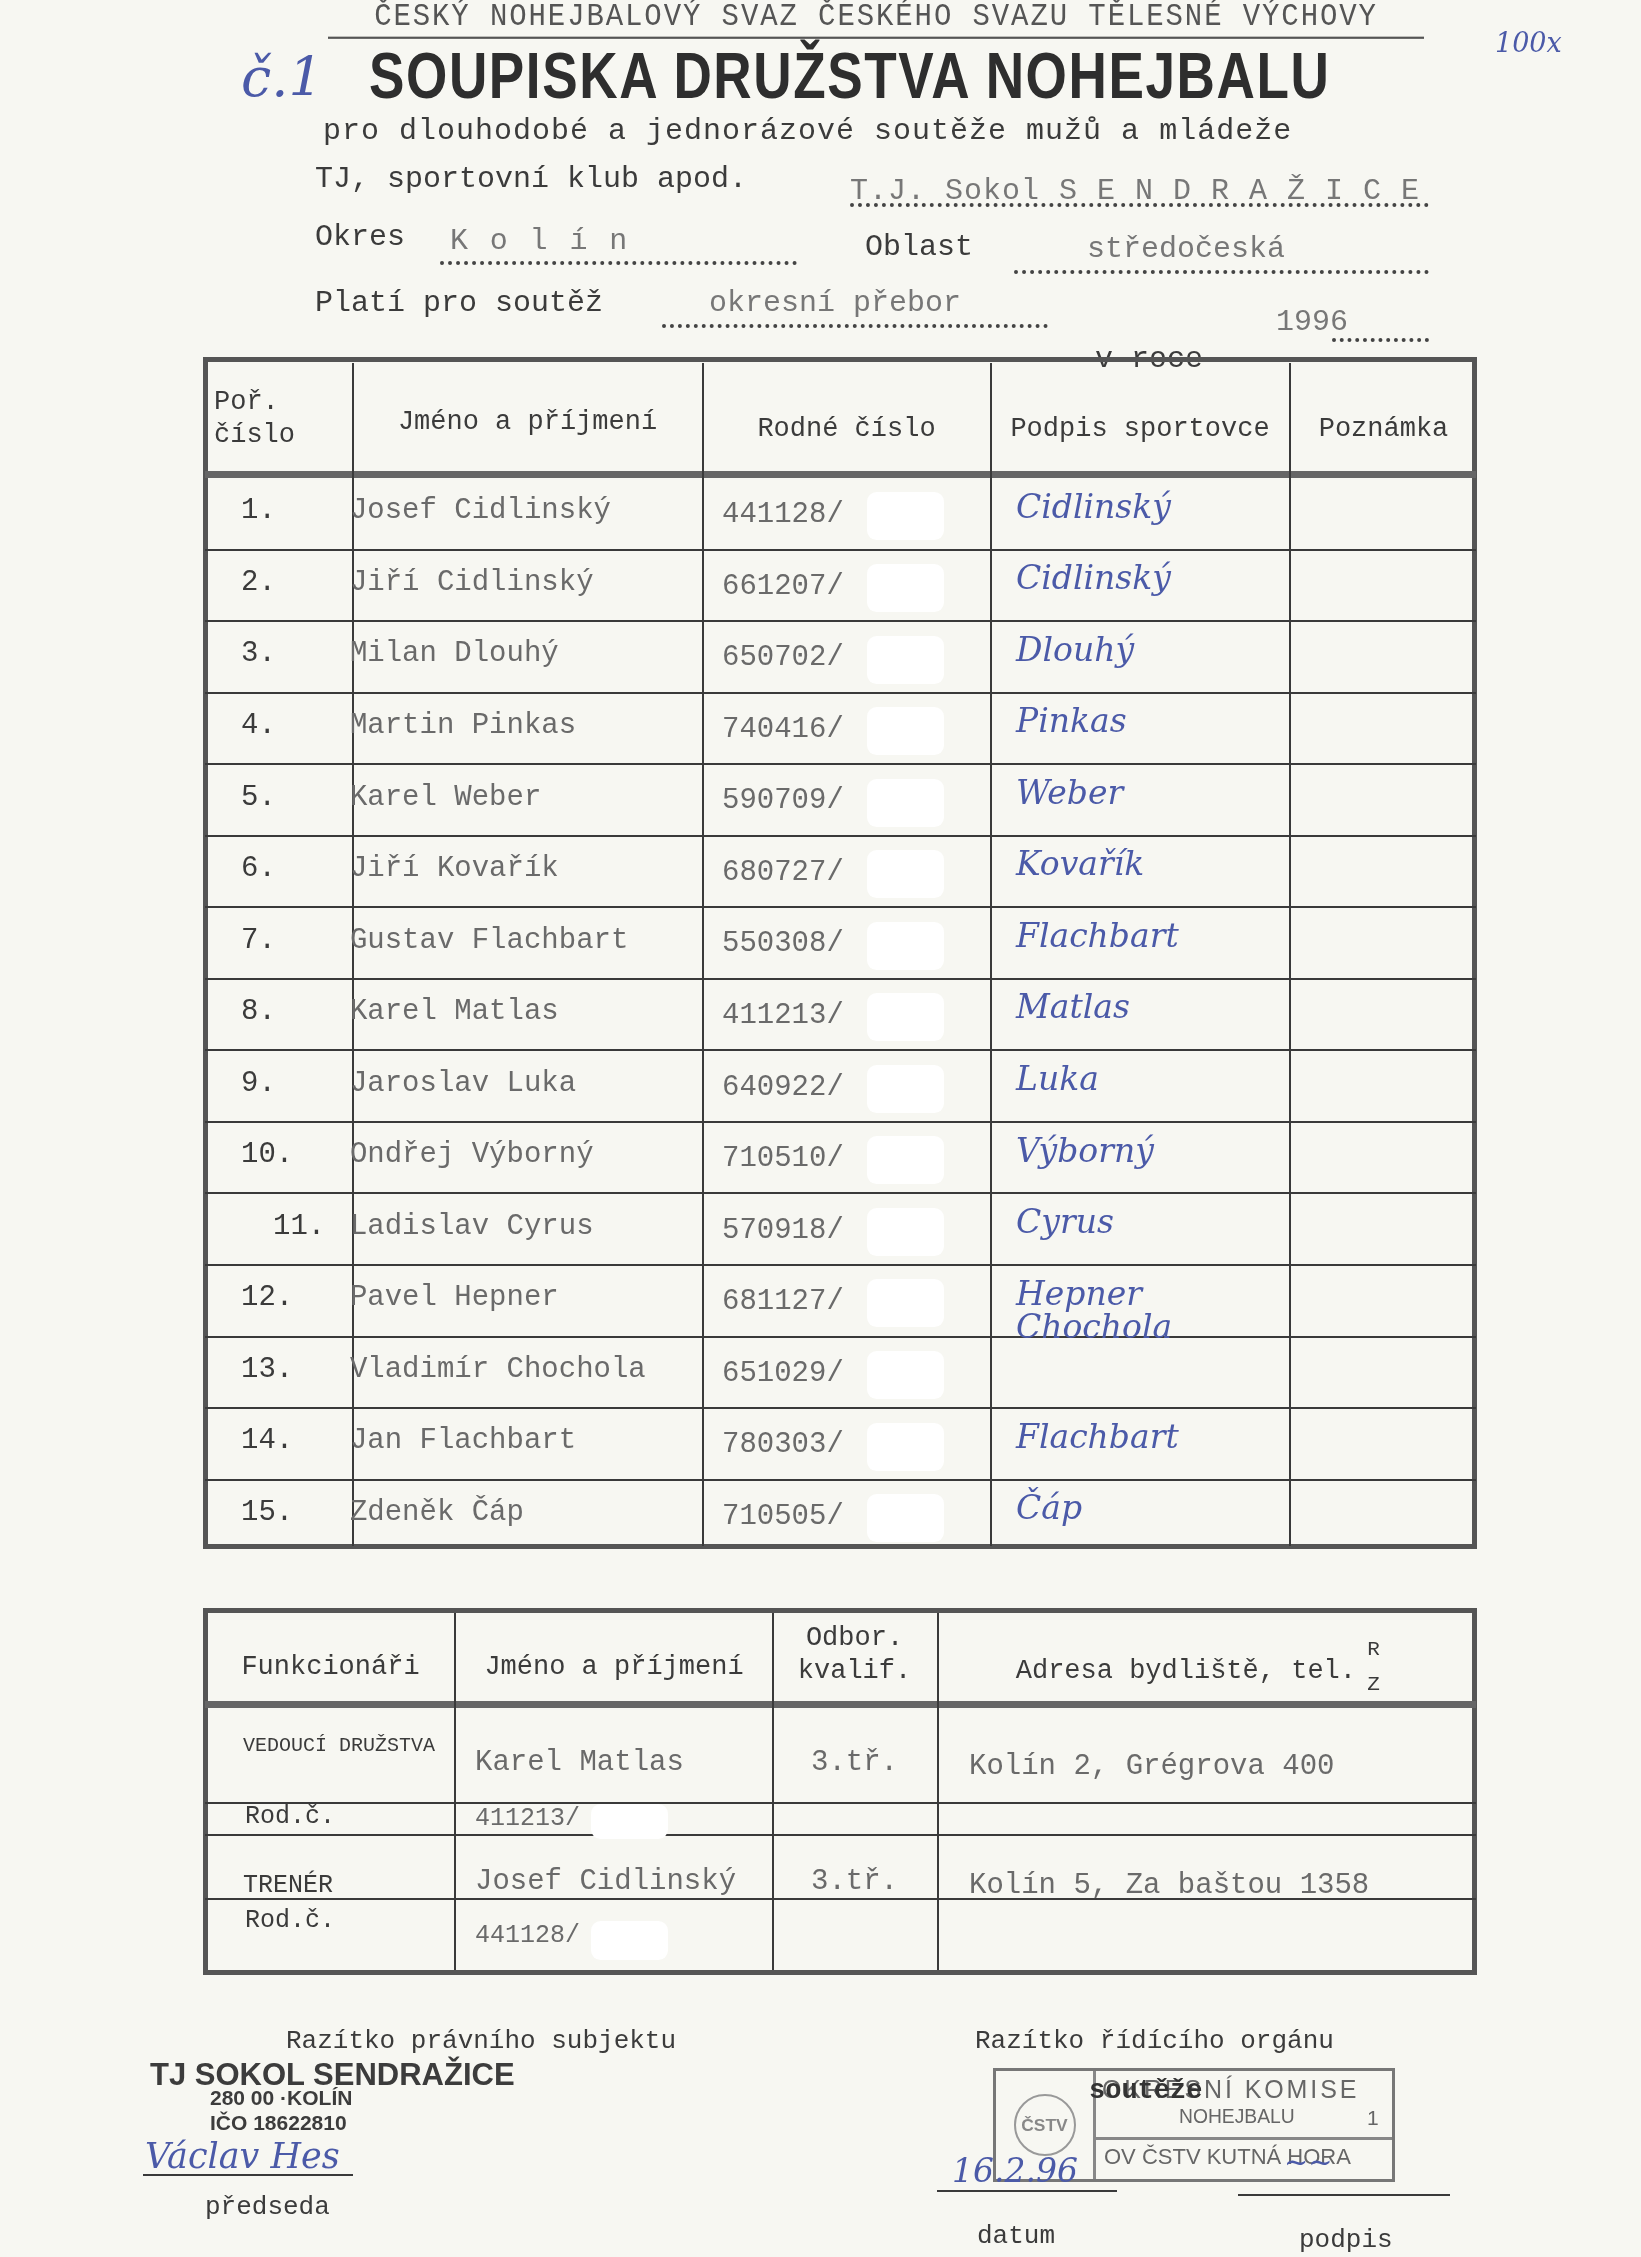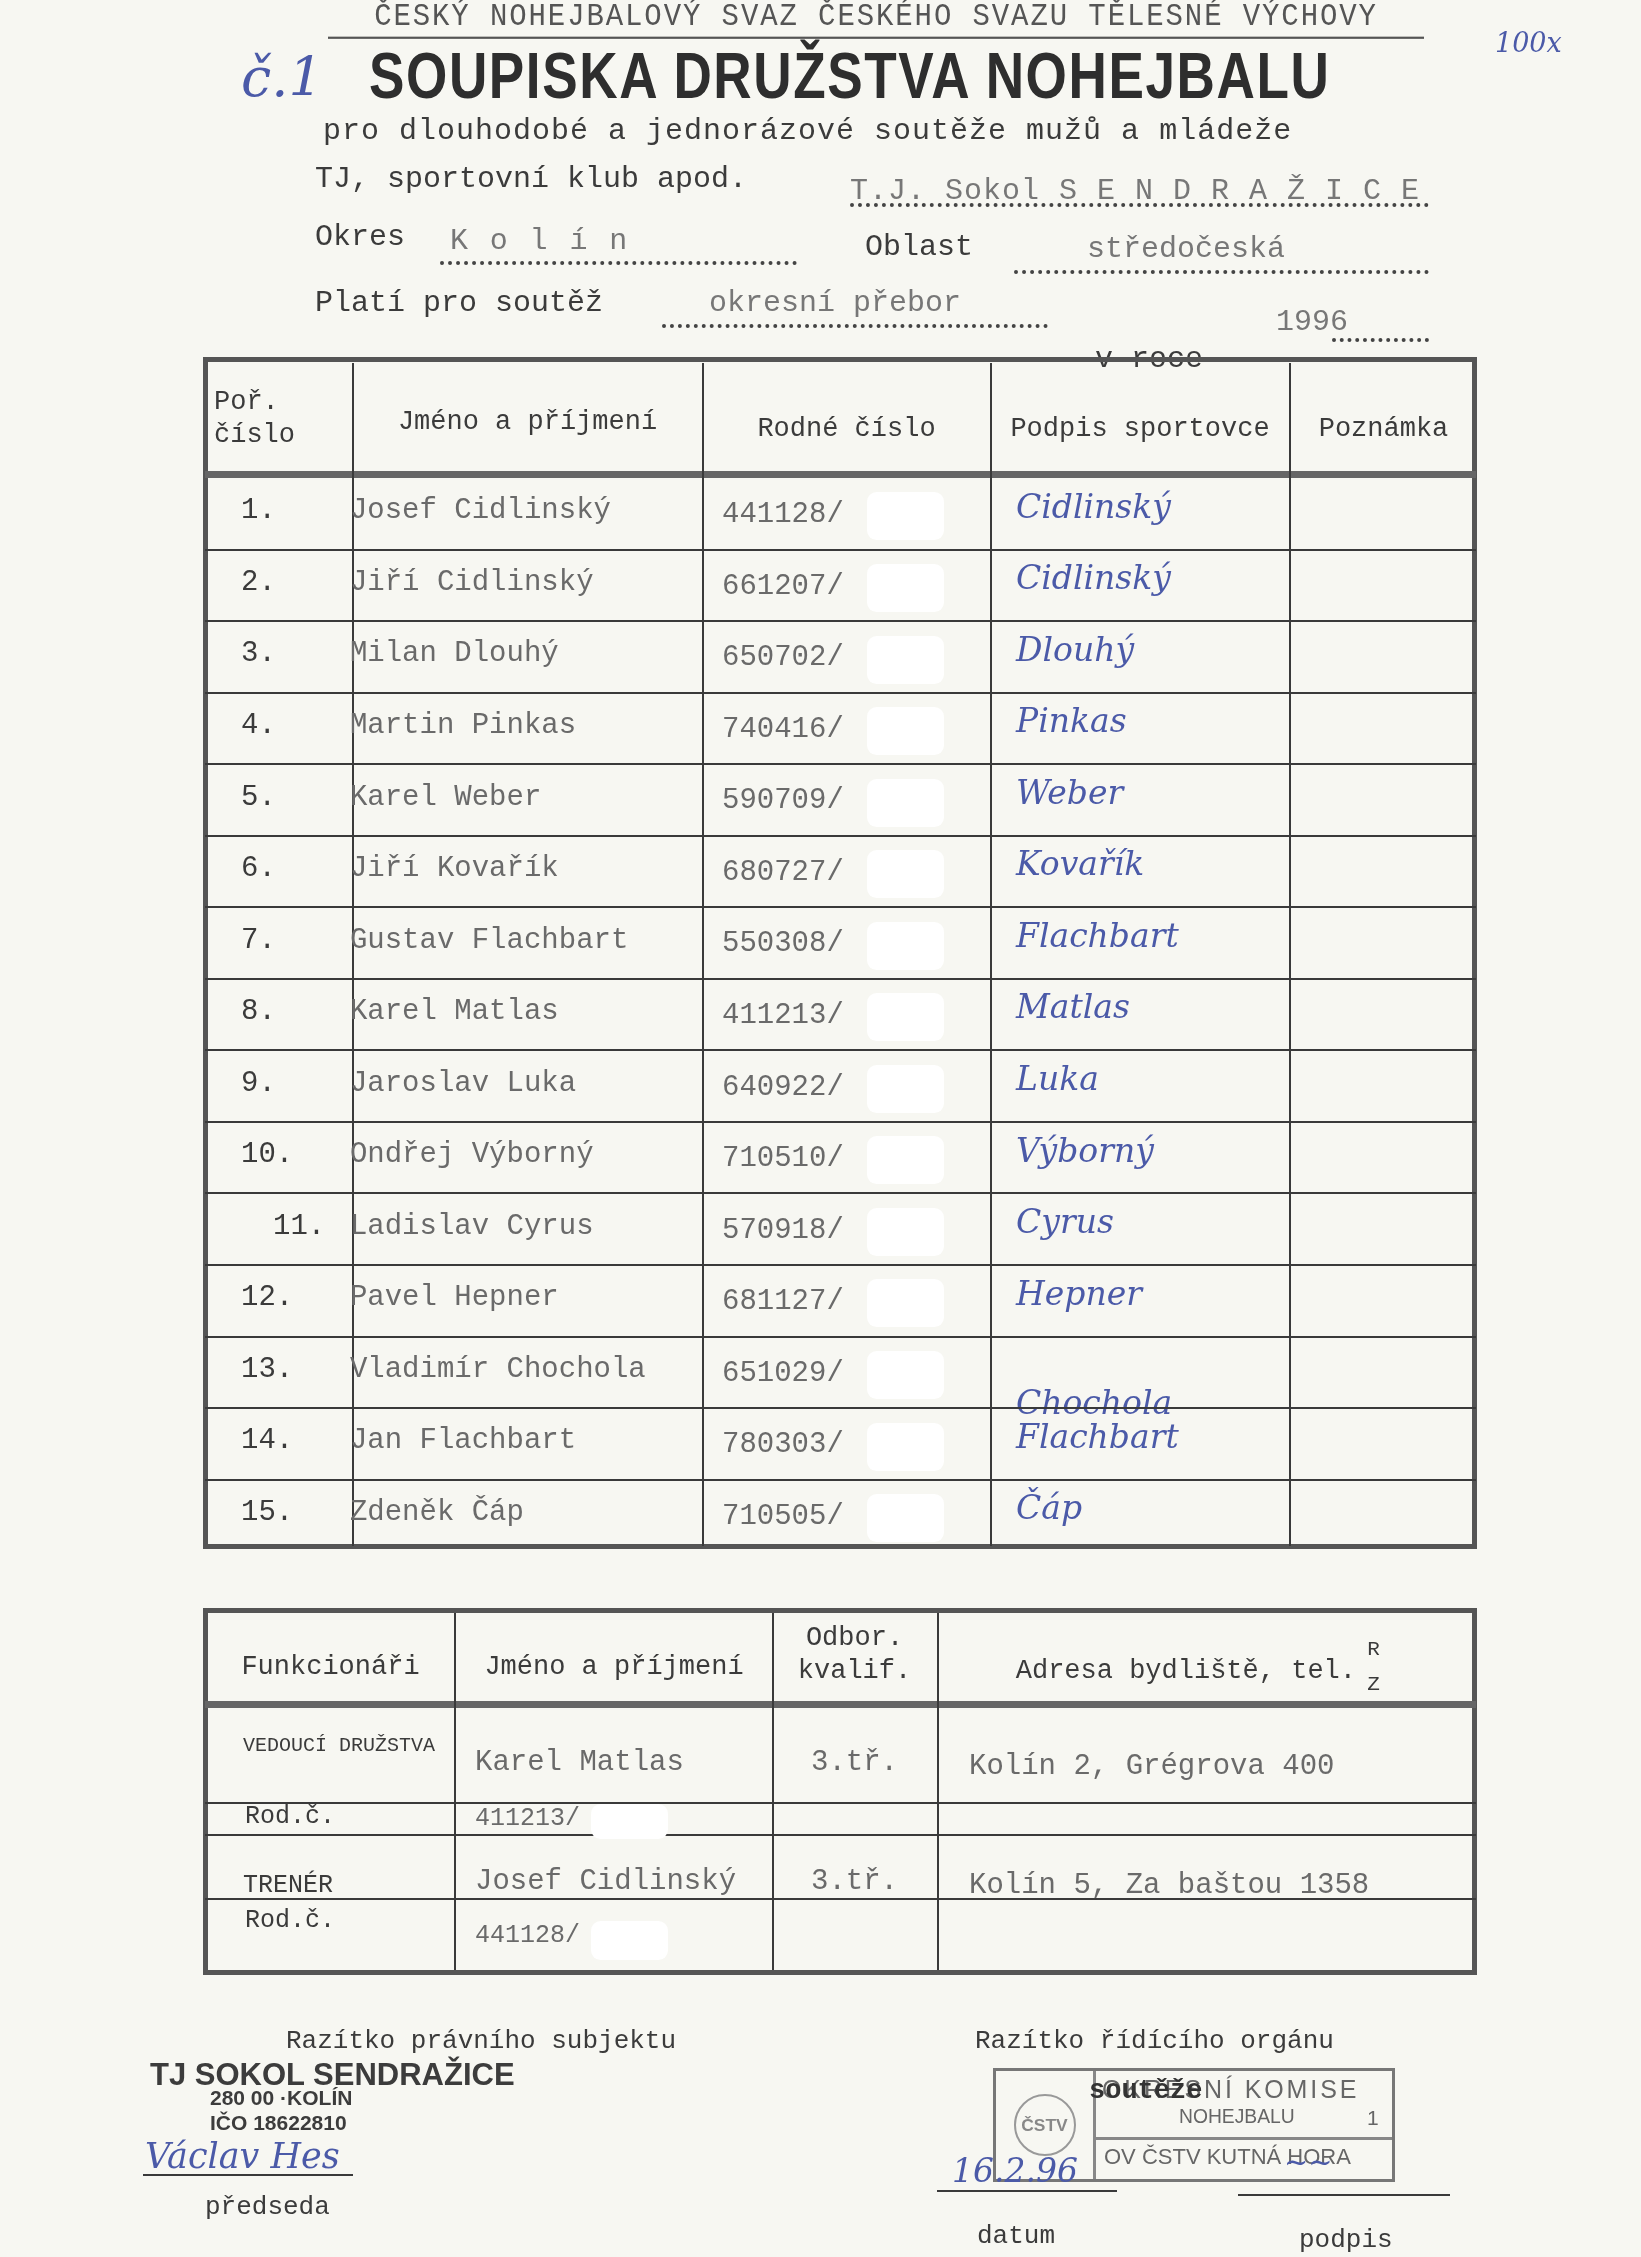--- a/index.html
+++ b/index.html
@@ -186,21 +186,21 @@
       <div class="redact" style="left:867px;top:1279px;"></div>
       <div class="sig hand" style="left:1016px;top:1274px;">Hepner</div>
       <div class="cell type" style="left:1299px;top:1281px;"></div>
       <div class="hline" style="left:205px;top:1336px;width:1271px;"></div>
     </div>
     <div>
       <div class="cell type num" style="left:241px;top:1353px;">13.</div>
       <div class="cell type faint" style="left:346px;top:1353px;padding-left:3.9px;">Vladimír Chochola</div>
       <div class="cell type faint" style="left:722px;top:1357px;">651029/</div>
       <div class="redact" style="left:867px;top:1351px;"></div>
-      <div class="sig hand" style="left:1016px;top:1383px;">Chochola</div>
+      <div class="sig hand" style="left:1016px;top:1307px;">Chochola</div>
       <div class="cell type" style="left:1299px;top:1353px;"></div>
       <div class="hline" style="left:205px;top:1407px;width:1271px;"></div>
     </div>
     <div>
       <div class="cell type num" style="left:241px;top:1424px;">14.</div>
       <div class="cell type faint" style="left:346px;top:1424px;padding-left:3.9px;">Jan Flachbart</div>
       <div class="cell type faint" style="left:722px;top:1428px;">780303/</div>
       <div class="redact" style="left:867px;top:1423px;"></div>
       <div class="sig hand" style="left:1016px;top:1417px;">Flachbart</div>
       <div class="cell type" style="left:1299px;top:1424px;"></div>

